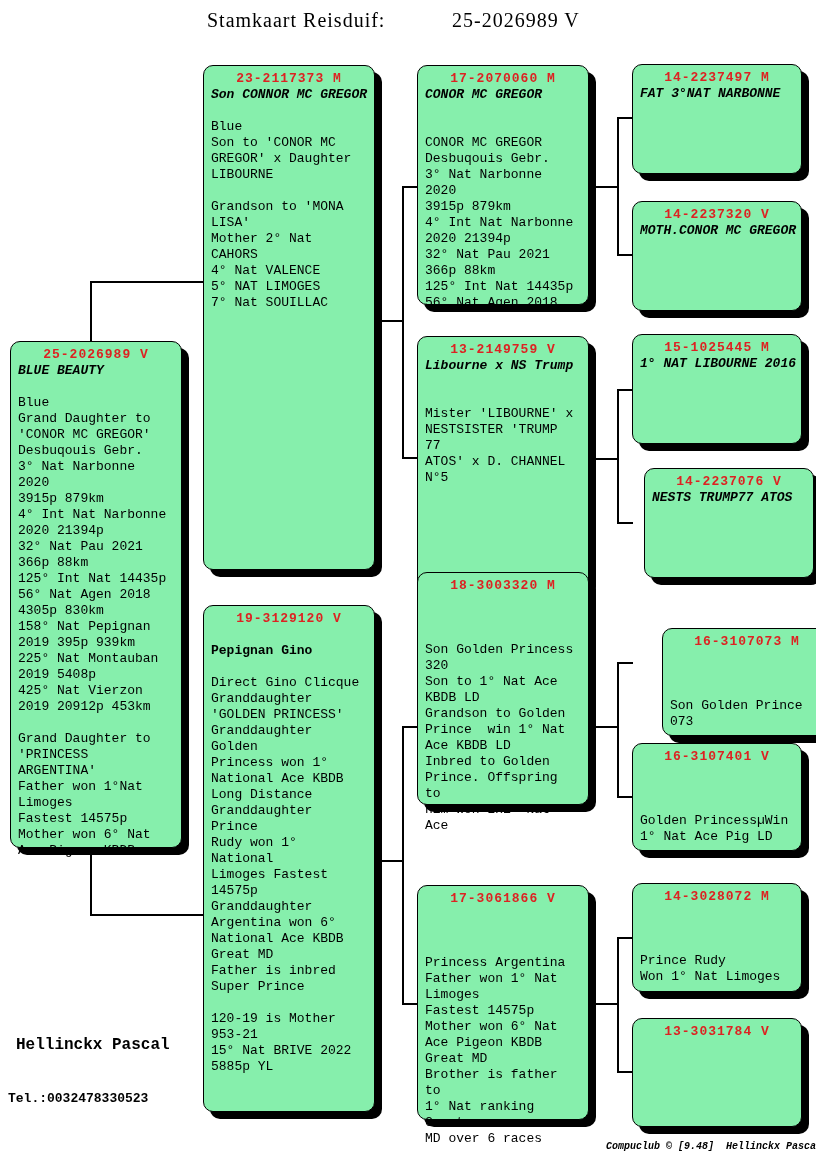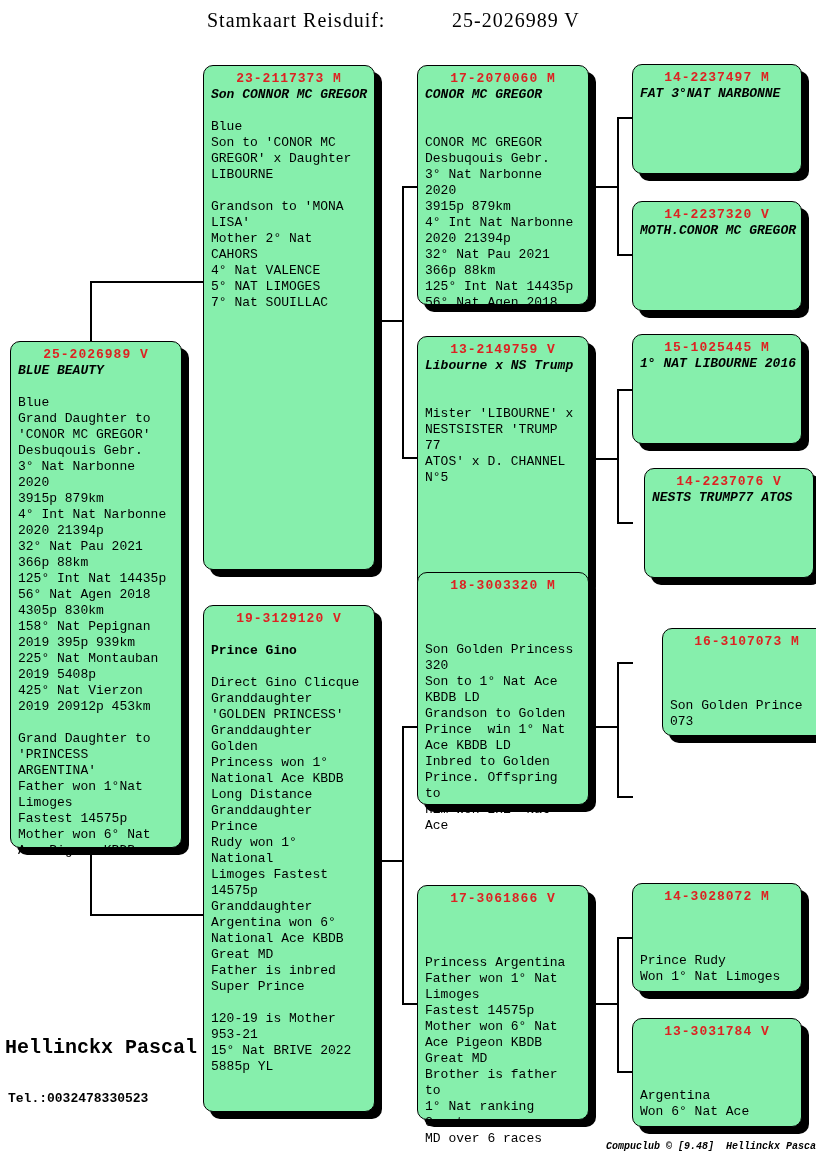--- a/index.html
+++ b/index.html
@@ -29,21 +29,21 @@
     font-size:13px; line-height:16px; white-space:pre;font-family:Liberation Mono, monospace;
   }
   .name.roman { font-style:normal; margin-top:16px; }
   .body {
     font-size:13px; line-height:16px; white-space:pre-wrap;
   }
   .hl, .vl { position:absolute; background:#000; }
   .hl { height:1.5px; }
   .vl { width:1.5px; }
 
-  .owner-name  { position:absolute; left:5px; top:1036px; font-size:20px; font-weight:bold; white-space:pre; }
+  .owner-name  { position:absolute; left:16px; top:1036px; font-size:16px; font-weight:bold; white-space:pre; }
   .owner-phone { position:absolute; left:8px; top:1091px; font-size:13px; white-space:pre;font-weight:bold; }
   .credit      { position:absolute; left:606px; top:1141px; font-size:10px; font-weight:bold; font-style:italic; white-space:pre; }
 </style>
 </head>
 <body>
 
 <div id="canvas">
 
   <span class="title-label">Stamkaart Reisduif:</span>
   <span class="title-ring">25-2026989 V</span>
@@ -128,21 +128,21 @@
 Grandson to 'MONA
 LISA'
 Mother 2° Nat CAHORS
 4° Nat VALENCE
 5° NAT LIMOGES
 7° Nat SOUILLAC</div>
   </div>
 
   <div class="box" style="left:203px;top:605px;width:172px;height:507px;">
     <div class="ring">19-3129120 V</div>
-    <div class="name roman">Prince Gino</div>
+    <div class="name roman">Pepignan Gino</div>
     <div class="body">
 Direct Gino Clicque
 Granddaughter
 'GOLDEN PRINCESS'
 Granddaughter Golden
 Princess won 1°
 National Ace KBDB
 Long Distance
 Granddaughter Prince
 Rudy won 1° National
@@ -245,36 +245,39 @@
 
   <div class="box" style="left:632px;top:628px;width:170px;height:108px;margin-left:30px;">
     <div class="ring">16-3107073 M</div>
     <div class="body">
 
 
 Son Golden Prince
 073</div>
   </div>
 
+  <div class="box" style="left:632px;top:743px;width:170px;height:108px;">
+    <div class="ring">16-3107401 V</div>
+    <div class="body">
+
+
+Golden PrincessµWin
+1° Nat Ace Pig LD</div>
+  </div>
 
   <div class="box" style="left:632px;top:883px;width:170px;height:109px;">
     <div class="ring">14-3028072 M</div>
     <div class="body">
 
 
 Prince Rudy
 Won 1° Nat Limoges</div>
   </div>
 
   <div class="box" style="left:632px;top:1018px;width:170px;height:109px;">
     <div class="ring">13-3031784 V</div>
-    <div class="body">
-
-
-Argentina
-Won 6° Nat Ace</div>
   </div>
 
   <div class="owner-name">Hellinckx Pascal</div>
   <div class="owner-phone">Tel.:0032478330523</div>
   <div class="credit">Compuclub © [9.48]  Hellinckx Pascal</div>
 
 </div>
 
 </body></html>

